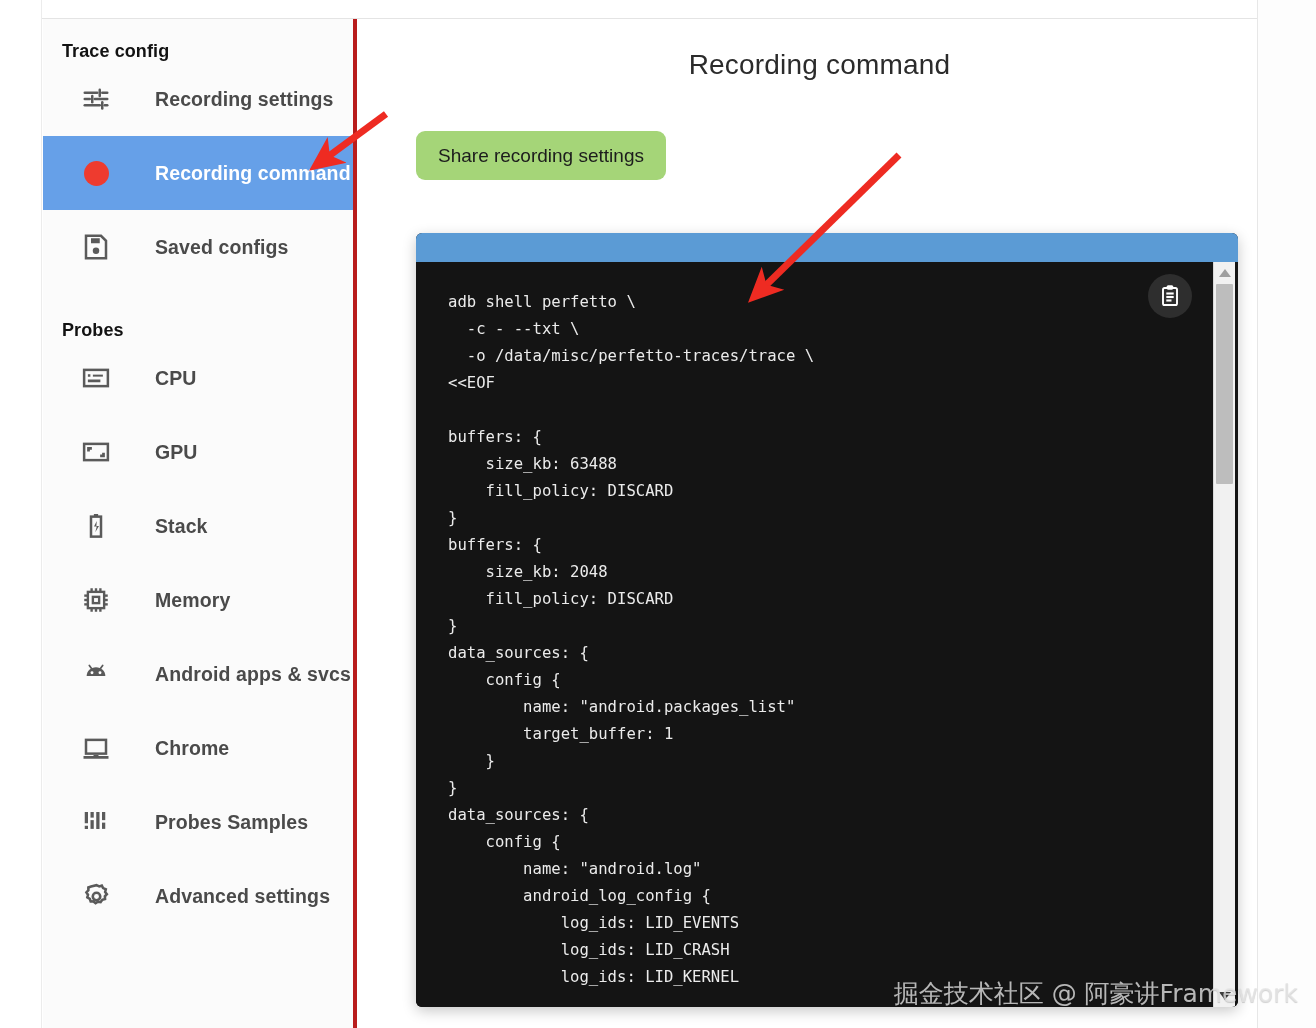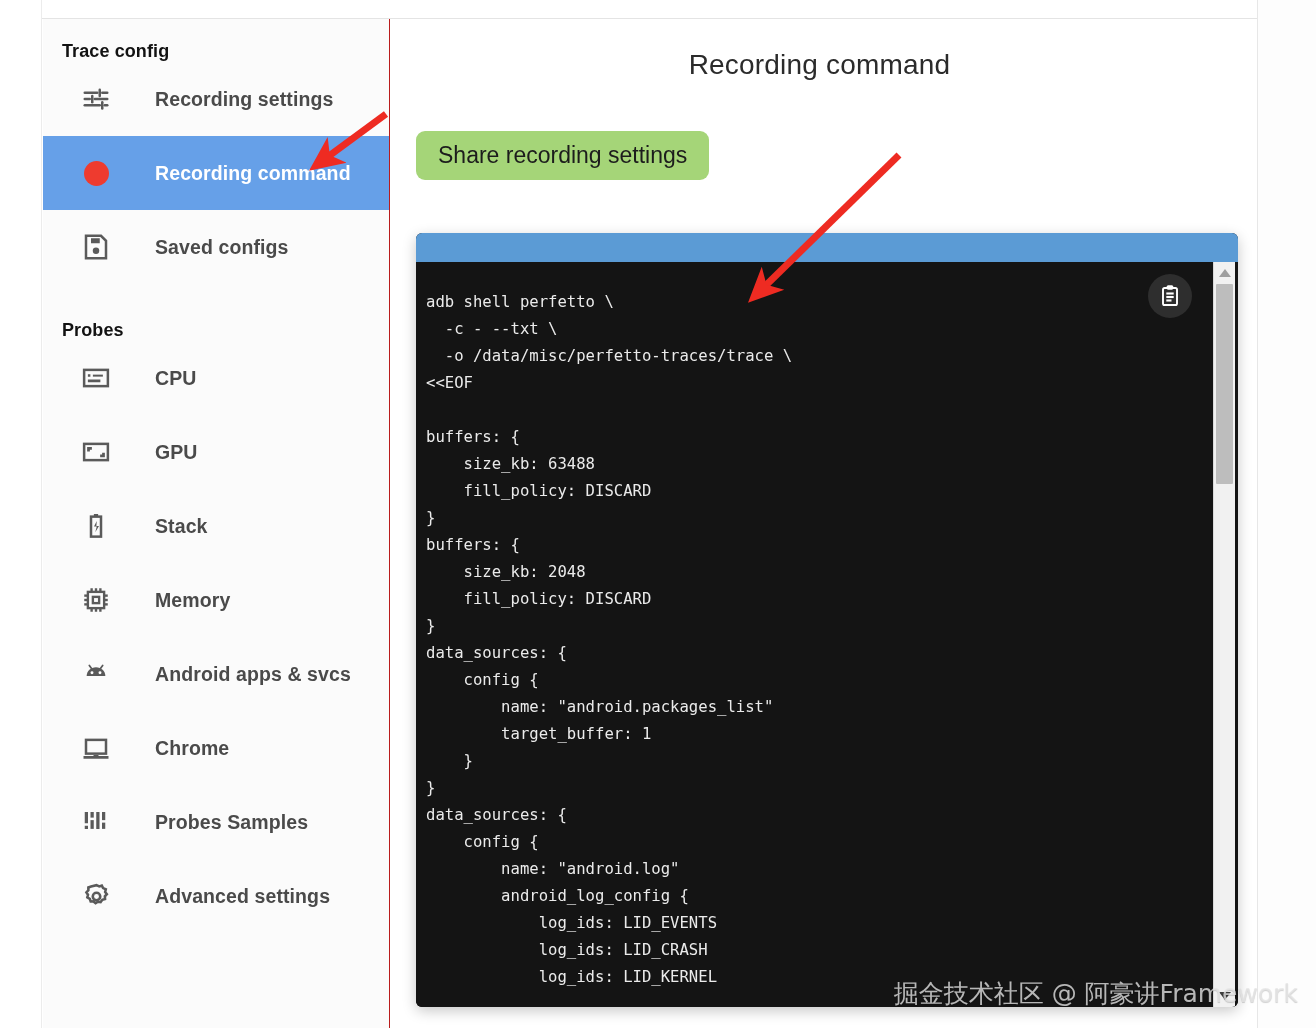--- a/index.html
+++ b/index.html
@@ -45,24 +45,24 @@
     width: 59px; height: 1028px;
     background: #fdfdfd;
     border-left: 1px solid #e7e7e7;
     box-sizing: border-box;
   }
 
   
   #sidebar {
     position: absolute;
     left: 43px; top: 19px;
-    width: 347px;
+    width: 314px;
     height: 1009px;
     background: #fbfbfb;
-    border-right: 1px solid #b91c1c;
+    border-right: 4px solid #b91c1c;
     box-sizing: border-box;
     overflow: hidden;
   }
   .section-title {
     font-size: 18px;
     font-weight: bold;
     color: #121212;
     padding: 22px 0 0 19px;
     letter-spacing: .1px;
   }
@@ -127,21 +127,21 @@
     padding-right: 8px;
     letter-spacing: .2px;
   }
   #share-btn {
     position: absolute;
     left: 26px; top: 112px;
     background: #a5d578;
     color: #1c1c1c;
     border: none;
     border-radius: 9px;
-    font-size: 23px;
+    font-size: 19px;
     font-family: "Liberation Sans", sans-serif;
     padding: 0 22px;
     height: 49px;
     line-height: 49px;
     cursor: pointer;
     white-space: nowrap;
   }
 
   
   #code-card {
@@ -163,21 +163,21 @@
     position: absolute;
     left: 0; top: 29px;
     right: 0; bottom: 0;
     background: #141414;
     overflow: hidden;
   }
   #code-text {
     position: absolute;
     left: 0; top: 0;
     margin: 0;
-    padding: 27px 0 0 10px;
+    padding: 27px 0 0 32px;
     font-family: "DejaVu Sans Mono", "Liberation Mono", monospace;
     font-size: 15.6px;
     line-height: 27px;
     color: #ebebeb;
     white-space: pre;
     letter-spacing: 0px;
   }
 
   
   #copy-btn {

